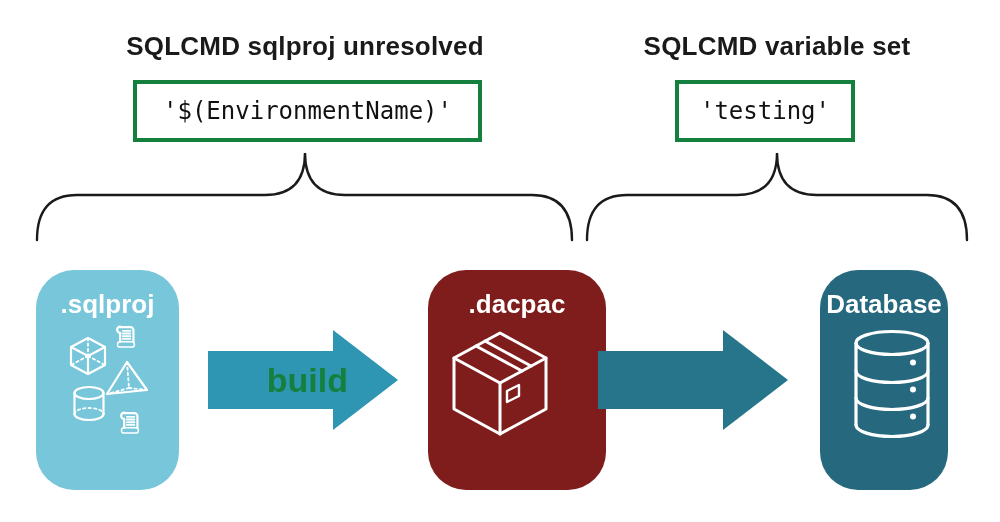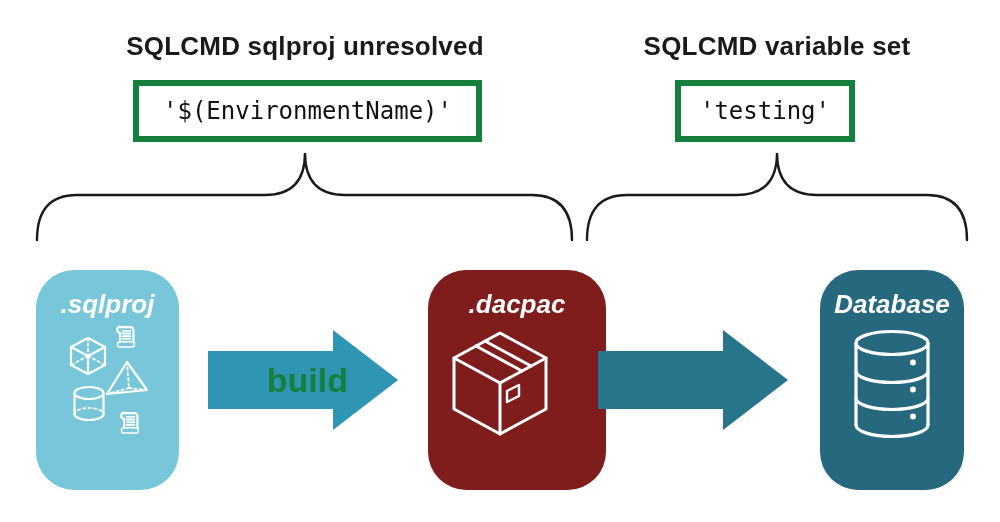--- a/index.html
+++ b/index.html
@@ -8,39 +8,39 @@
     font-family:"Liberation Sans", sans-serif;
   }
   .stage{position:absolute;inset:0;}
   .heading{
     position:absolute;top:31px;font-size:26px;font-weight:bold;color:#1a1a1a;
     text-align:center;letter-spacing:0.2px;
   }
   #h-left{left:60px;width:490px;}
   #h-right{left:627px;width:300px;}
   .codebox{
-    position:absolute;top:80px;height:62px;background:#ffffff;border:6px solid #15803d;
+    position:absolute;top:80px;height:62px;background:#ffffff;border:4px solid #15803d;
     box-sizing:border-box;display:flex;align-items:center;justify-content:center;
   }
   #code-left{left:133px;width:349px;}
   #code-right{left:675px;width:180px;}
   .code{
     font-family:"DejaVu Sans Mono", monospace;font-size:24px;color:#111111;white-space:pre;
   }
   .braces{position:absolute;left:0;top:145px;width:1000px;height:105px;}
   .braces path{fill:none;stroke-width:2.4px;stroke-linecap:round;}
   .node{
     position:absolute;top:270px;height:220px;border-radius:38px;
   }
   #node-sqlproj{left:36px;width:143px;background:#77c6da;}
   #node-dacpac{left:428px;width:144px;background:#2e96b2;}
-  #node-database{left:820px;width:144px;background:#26697e;}
+  #node-database{left:820px;width:128px;background:#26697e;}
   .node-label{
     position:absolute;top:19px;left:0;width:100%;text-align:center;
-    font-size:26px;font-weight:bold;color:#ffffff;font-style:italic;
+    font-size:26px;font-weight:bold;color:#ffffff;
   }
   .node-icon{position:absolute;}
   .node-icon path,.node-icon ellipse,.node-icon polygon{vector-effect:non-scaling-stroke;}
   .arrow-svg{position:absolute;top:329px;width:192px;height:102px;}
   #arrow-build{left:207px;}
   #arrow-deploy{left:597px;}
   .arrow-label{
     position:absolute;top:360px;font-size:34px;font-weight:bold;color:#15803d;
     text-align:right;line-height:40px;
   }

